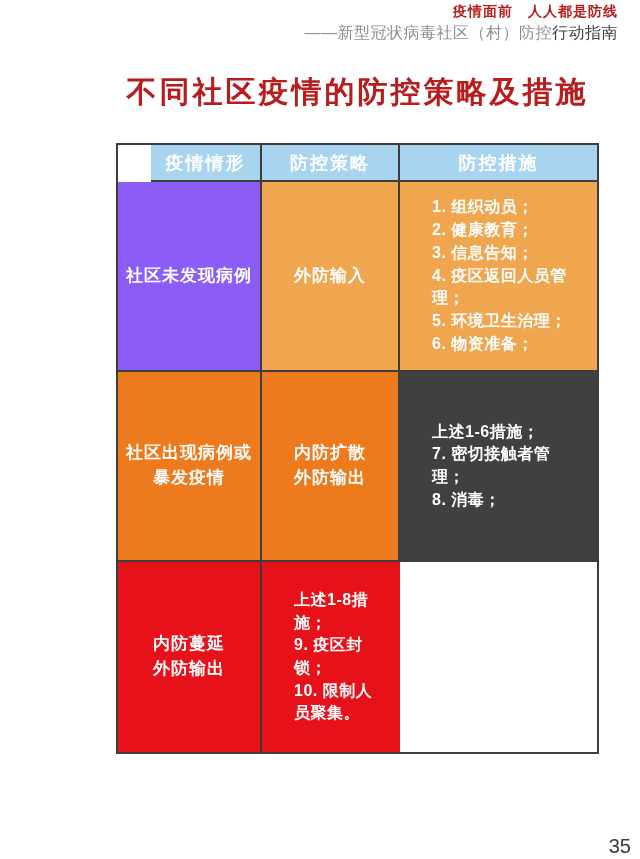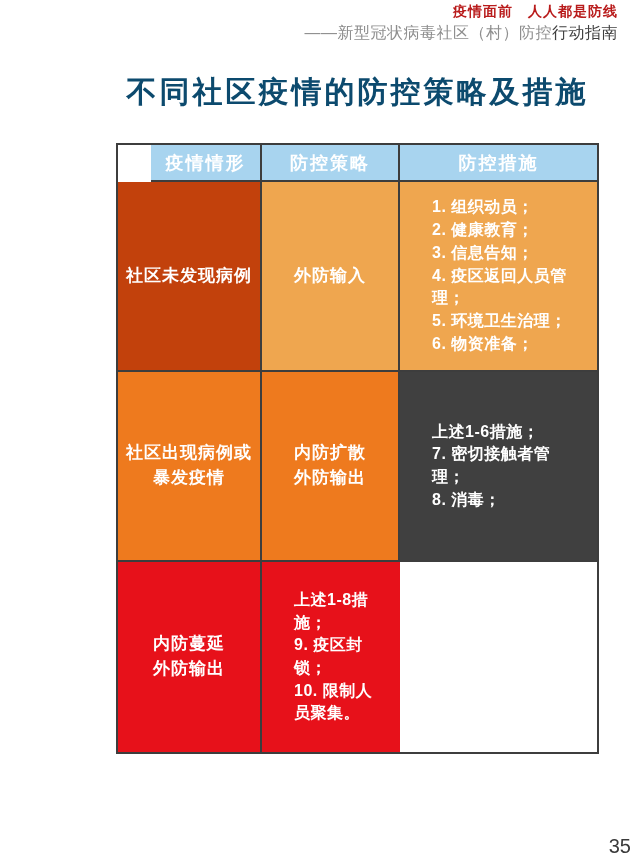--- a/index.html
+++ b/index.html
@@ -115,29 +115,29 @@
 </head>
 <body>
 
 <div class="page">
 
   <div class="top-header">
     <div class="line1" style="color: #b91c1c;">疫情面前　人人都是防线</div>
     <div class="line2"><span>——新型冠状病毒社区（村）防控</span><span class="bold-part">行动指南</span></div>
   </div>
 
-  <div class="doc-title" style="color: #0c4a6e;">不同社区疫情的防控策略及措施</div>
+  <div class="doc-title" style="color: #b91c1c;">不同社区疫情的防控策略及措施</div>
 
   <div class="policy-table">
 
     <div class="cell head" style="background-color: rgb(168, 212, 239); margin-left: 33px;">疫情情形</div>
     <div class="cell head" style="background-color: rgb(168, 212, 239);">防控策略</div>
     <div class="cell head last-col" style="background-color: rgb(168, 212, 239);">防控措施</div>
 
-    <div class="cell situation" style="background-color: #c2410c;">社区未发现病例</div>
+    <div class="cell situation" style="background-color: #8b5cf6;">社区未发现病例</div>
     <div class="cell strategy" style="background-color: rgb(239, 166, 79);">外防输入</div>
     <div class="cell measures last-col" style="background-color: rgb(239, 166, 79);">1. 组织动员；
 2. 健康教育；
 3. 信息告知；
 4. 疫区返回人员管理；
 5. 环境卫生治理；
 6. 物资准备；</div>
 
     <div class="cell situation" style="background-color: rgb(238, 122, 30);">社区出现病例或
 暴发疫情</div>

